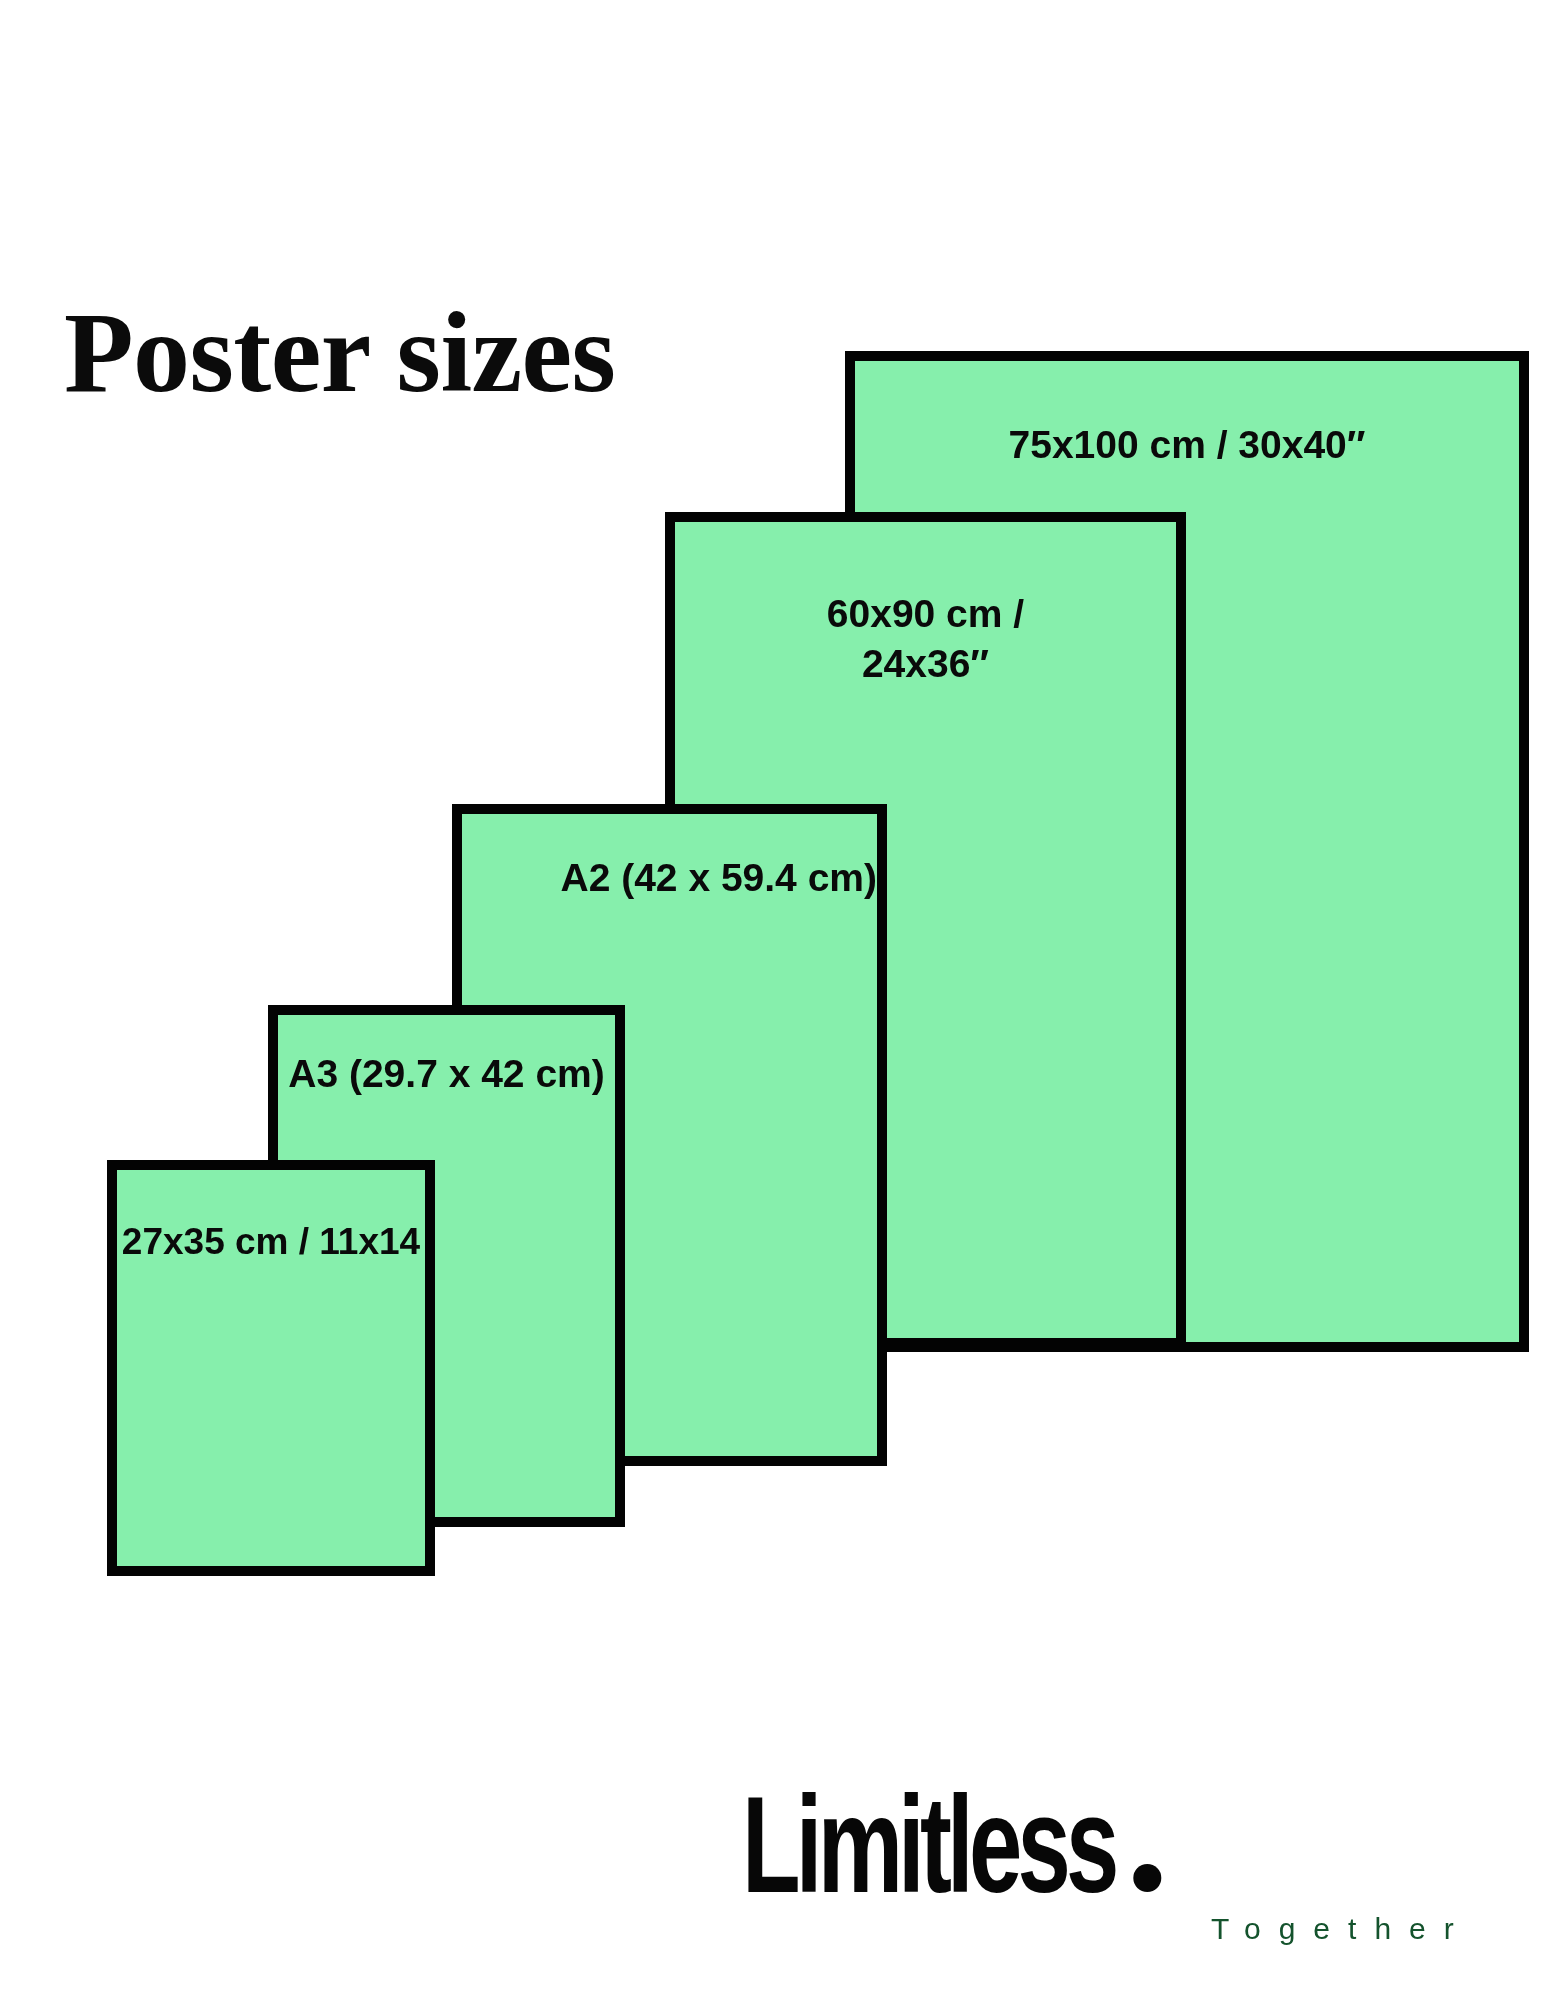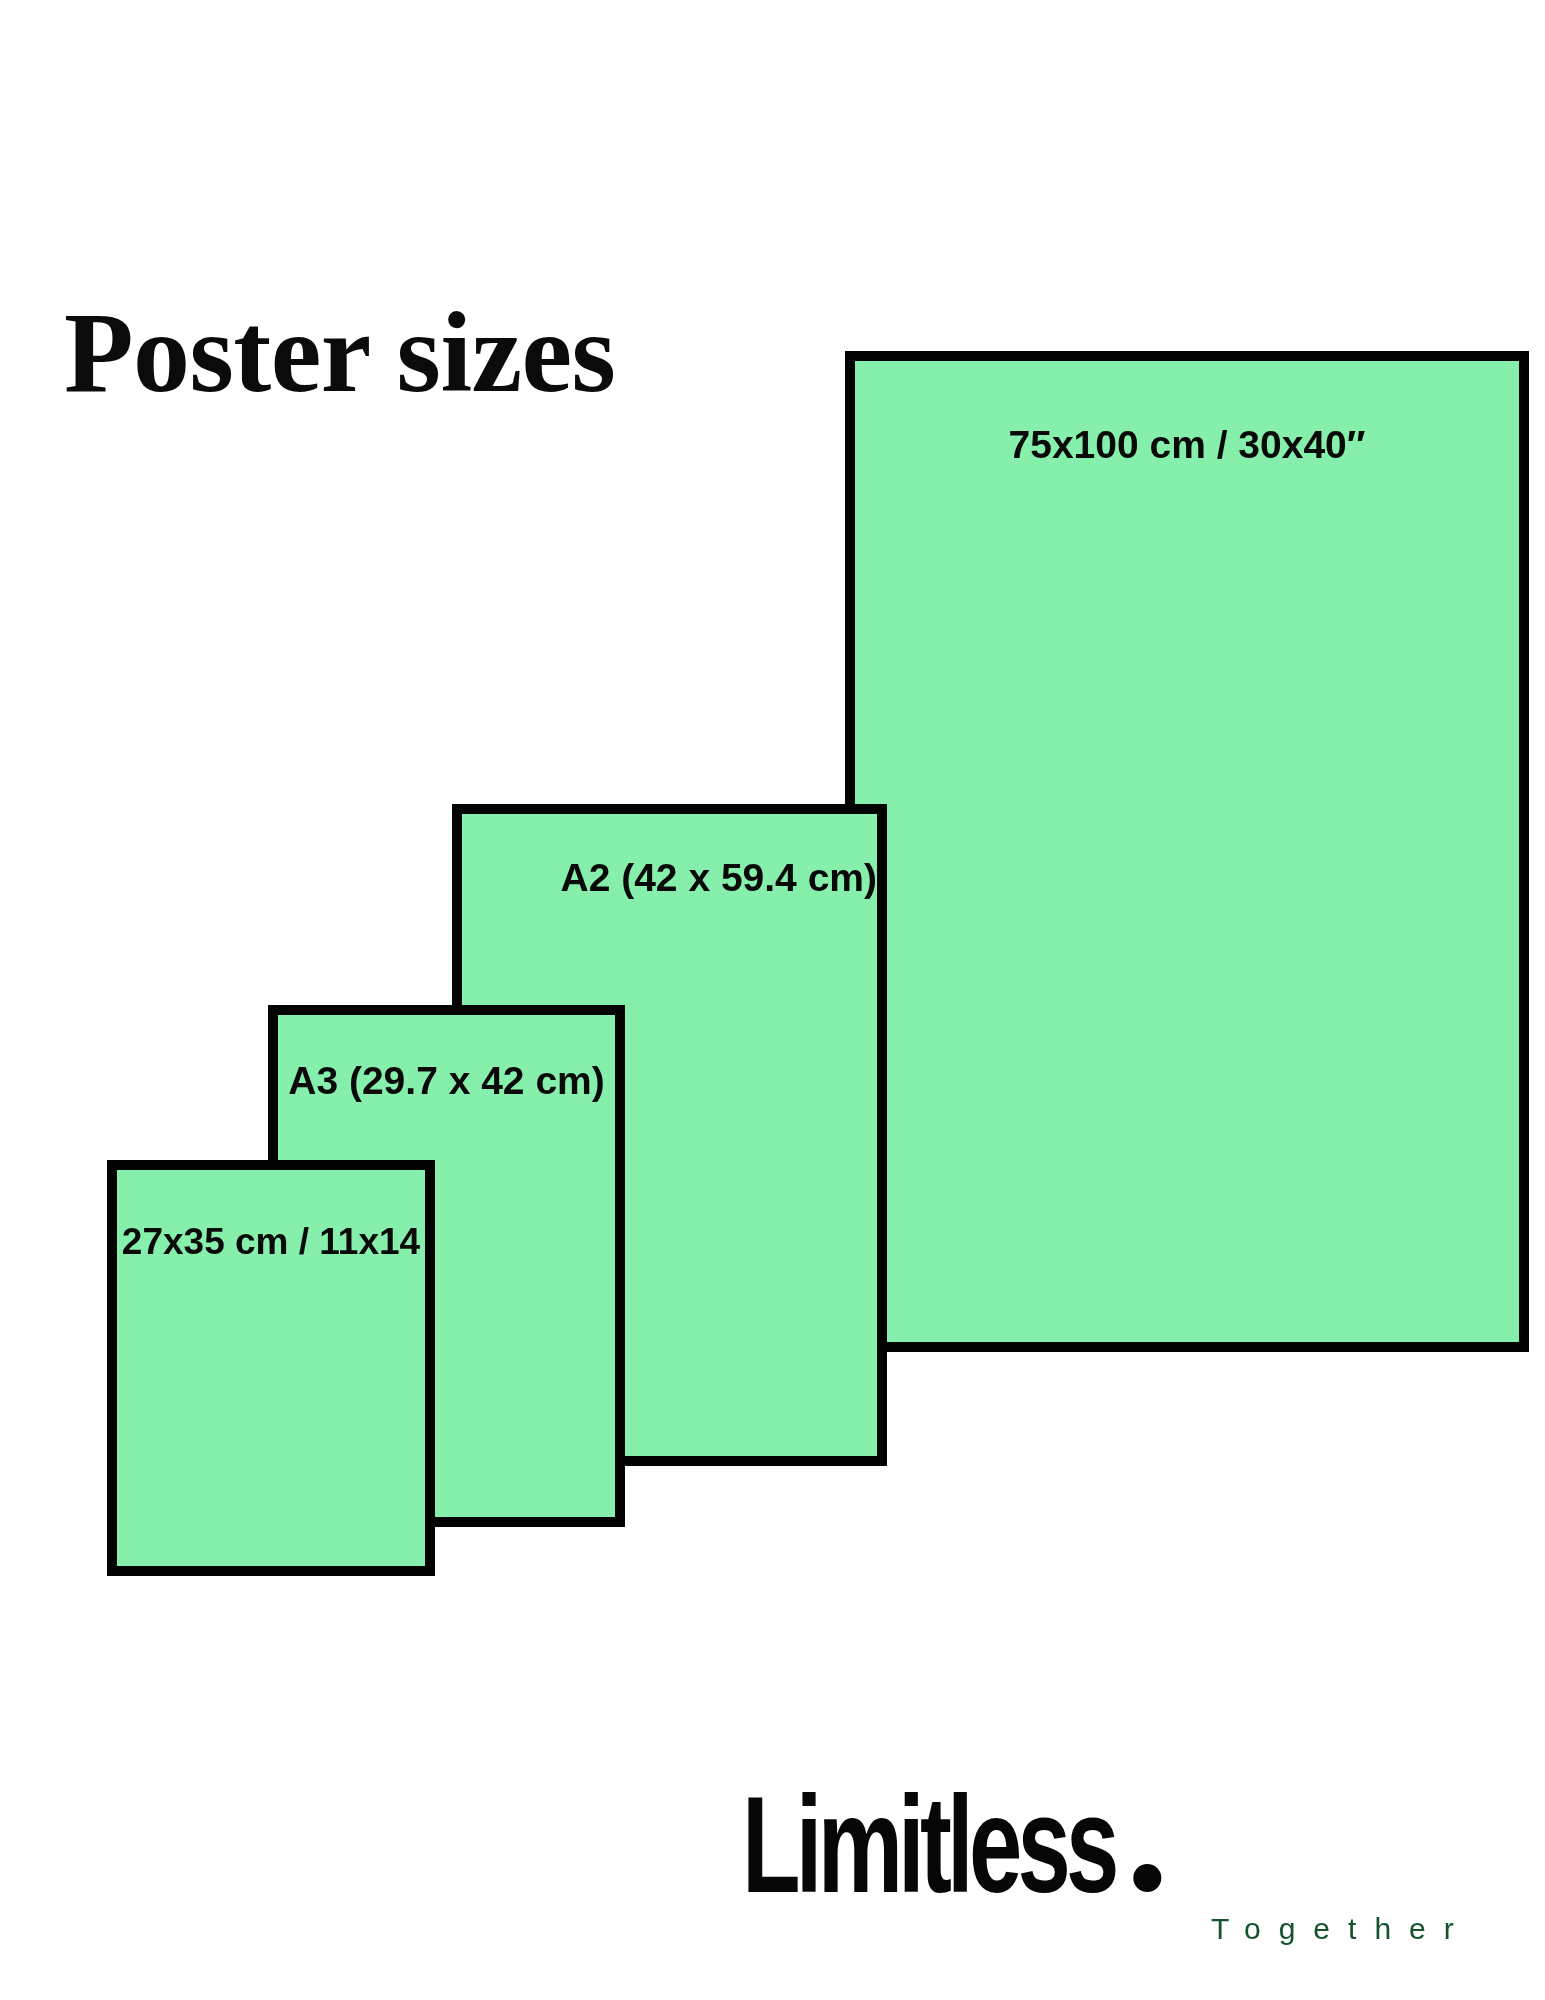--- a/index.html
+++ b/index.html
@@ -50,21 +50,21 @@
     text-align: center;
     font-weight: 700;
     font-size: 39px;
     line-height: 46px;
     color: #0a0a0a;
     white-space: nowrap;
   }
   #rect-75x100 .poster-label { top: 61px; }
   #rect-60x90  .poster-label { top: 67px; line-height: 50px; }
   #rect-a2     .poster-label { top: 41px; text-align: right; }
-  #rect-a3     .poster-label { top: 43px; }
+  #rect-a3     .poster-label { top: 36px; }
   #rect-27x35  .poster-label { top: 50px; font-size: 37px; line-height: 44px; }
   .poster-label .line { display: block; }
 
   
   #logo-wordmark {
     position: absolute;
     left: 742px;
     top: 1776px;
     font-weight: 700;
     font-size: 137px;
@@ -100,20 +100,26 @@
 <body>
 
 <div id="canvas">
 
   <h1 id="page-title">Poster sizes</h1>
 
   <div class="poster-rect" id="rect-75x100">
     <div class="poster-label">75x100 cm / 30x40″</div>
   </div>
 
+  <div class="poster-rect" id="rect-60x90">
+    <div class="poster-label">
+      <span class="line">60x90 cm /</span>
+      <span class="line">24x36″</span>
+    </div>
+  </div>
 
   <div class="poster-rect" id="rect-a2">
     <div class="poster-label">A2 (42 x 59.4 cm)</div>
   </div>
 
   <div class="poster-rect" id="rect-a3">
     <div class="poster-label">A3 (29.7 x 42 cm)</div>
   </div>
 
   <div class="poster-rect" id="rect-27x35">

